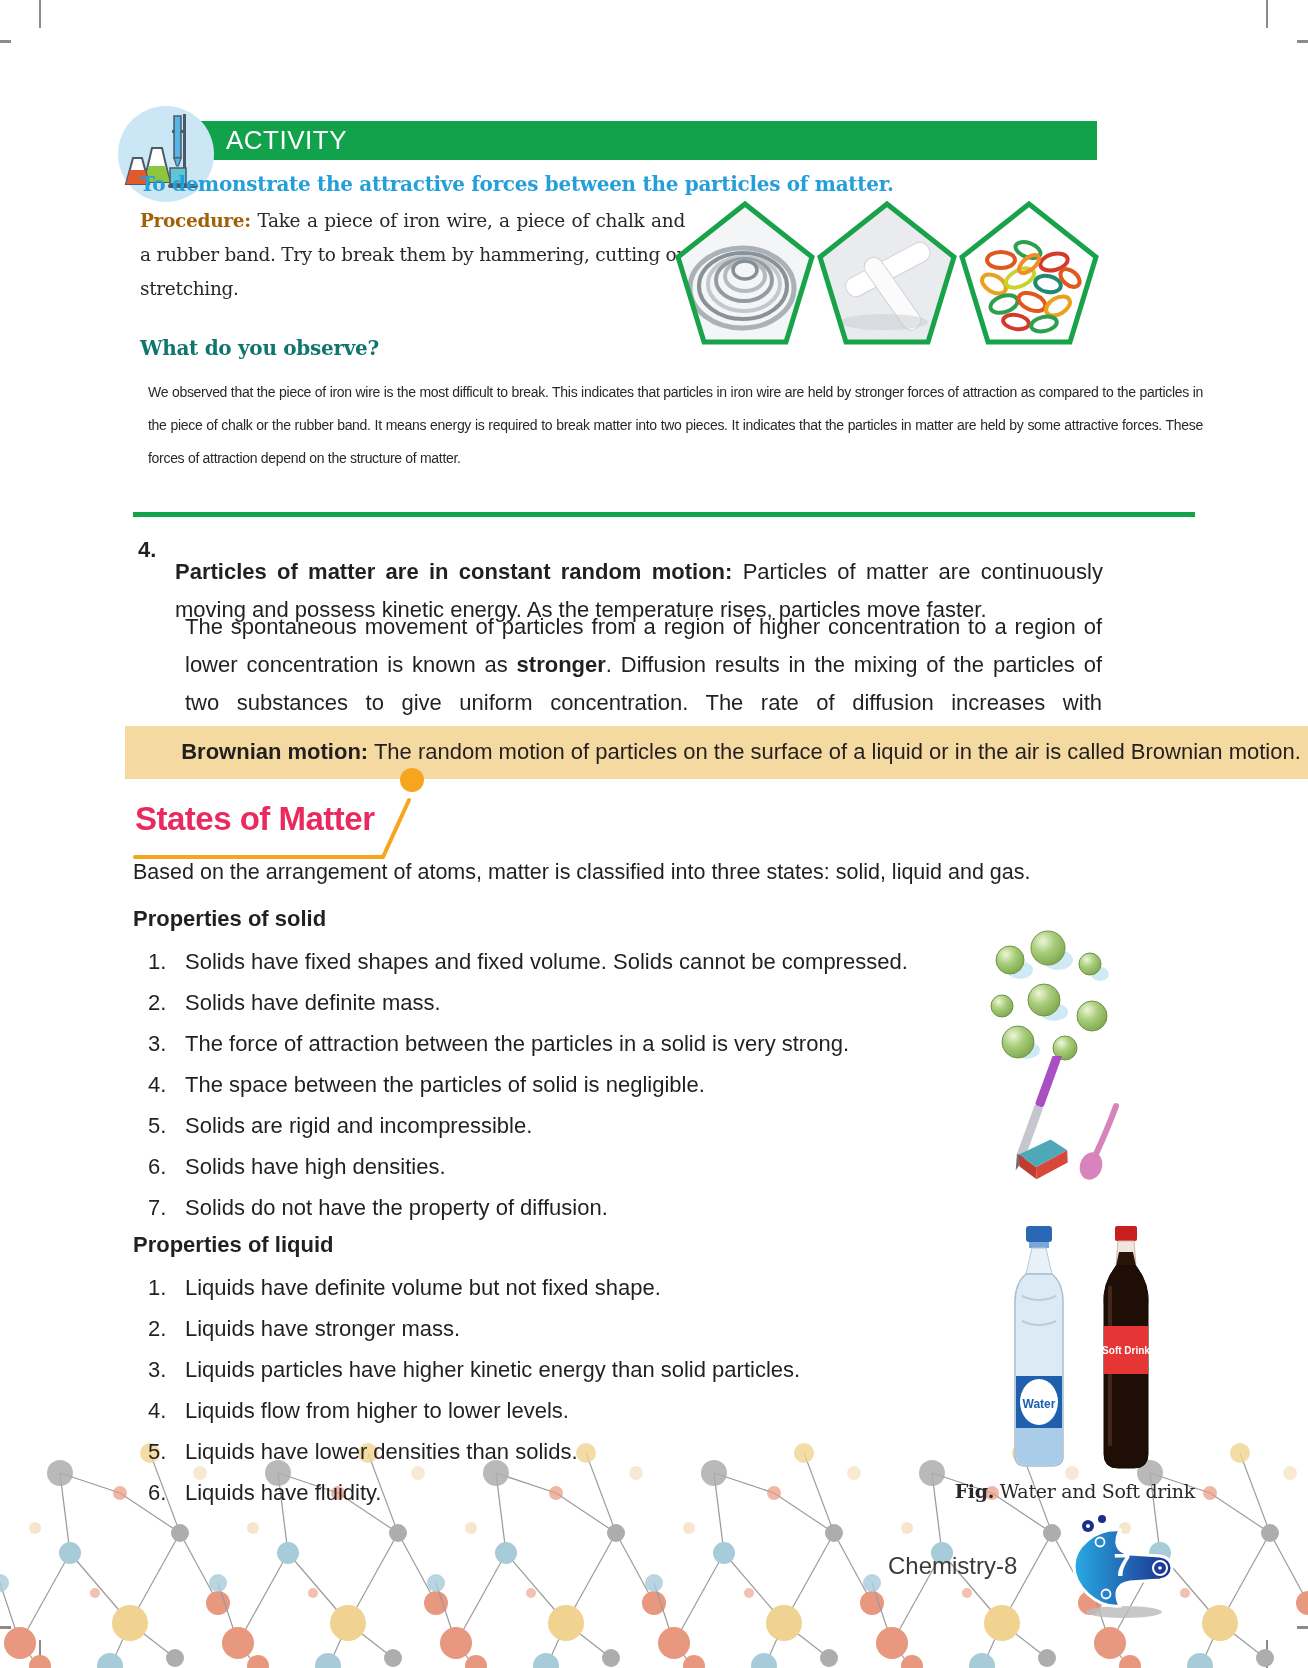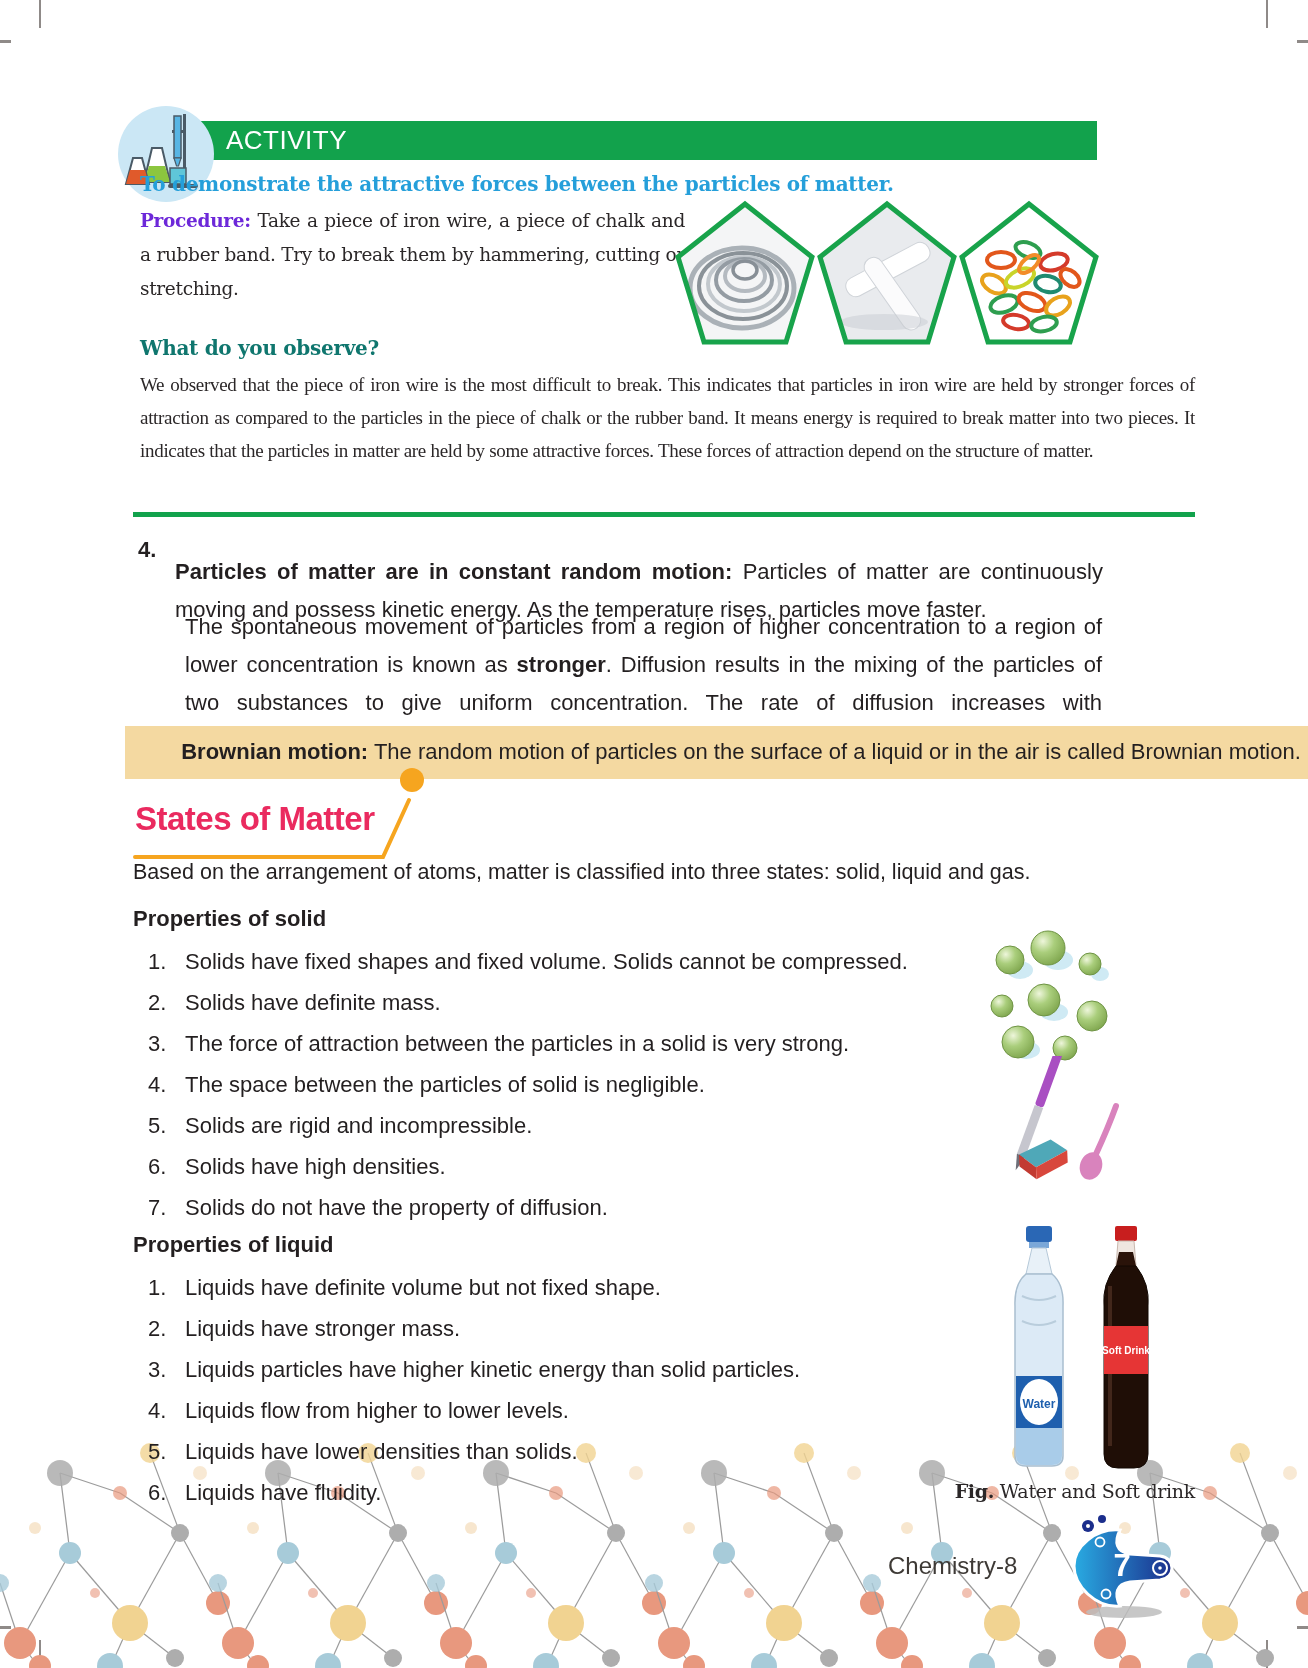--- a/index.html
+++ b/index.html
@@ -10,27 +10,27 @@
   
   .activity-banner{position:absolute;left:168px;top:121px;width:929px;height:39px;
       background:#12A24C;color:#fff;font-weight:normal;font-size:26px;line-height:39px;
       padding-left:58px;box-sizing:border-box;letter-spacing:.5px;}
   .activity-icon{position:absolute;left:116px;top:104px;width:100px;height:100px;}
   .objective{position:absolute;left:140px;top:172px;margin:0;font-family:"DejaVu Serif",serif;
       font-size:20px;font-weight:bold;color:#259FDA;letter-spacing:-0.3px;}
   .procedure{position:absolute;left:140px;top:204px;width:545px;margin:0;
       font-family:"DejaVu Serif",serif;font-size:18.5px;line-height:34px;text-align:justify;
       color:#2b2728;letter-spacing:-0.3px;}
-  .procedure b{color:#6d28d9;}
+  .procedure b{color:#a16207;}
   .pentagons{position:absolute;left:676px;top:200px;width:422px;height:150px;display:flex;}
   .pent{width:146px;height:150px;flex:0 0 auto;margin-left:-4px;}
   .observe{position:absolute;left:140px;top:336px;margin:0;font-family:"DejaVu Serif",serif;
       font-size:20px;font-weight:bold;color:#0f766e;letter-spacing:-0.3px;}
-  .observation{position:absolute;left:140px;top:368px;width:1055px;margin:0;
-      font-family:Liberation Serif, serif;font-size:19px;line-height:33px;text-align:justify;
+  .observation{position:absolute;left:140px;top:368px;width:1055px;margin:8px;
+      font-family:Liberation Sans, sans-serif;font-size:14px;line-height:33px;text-align:justify;
       color:#2b2728;letter-spacing:-0.3px;}
   .divider{position:absolute;left:133px;top:512px;width:1062px;height:5px;background:#12A24C;}
   
   .point4{position:absolute;left:138px;top:531px;width:965px;}
   .p4num{position:absolute;left:0;top:0;font-weight:bold;font-size:22px;line-height:38px;}
   .p4text{margin-left:37px;font-size:22px;line-height:38px;text-align:justify;}
   .p4para2{position:absolute;left:185px;top:608px;width:917px;margin:0;
       font-size:22px;line-height:38px;text-align:justify;}
   
   .brownian{position:absolute;left:125px;top:726px;width:1238px;box-sizing:border-box;

